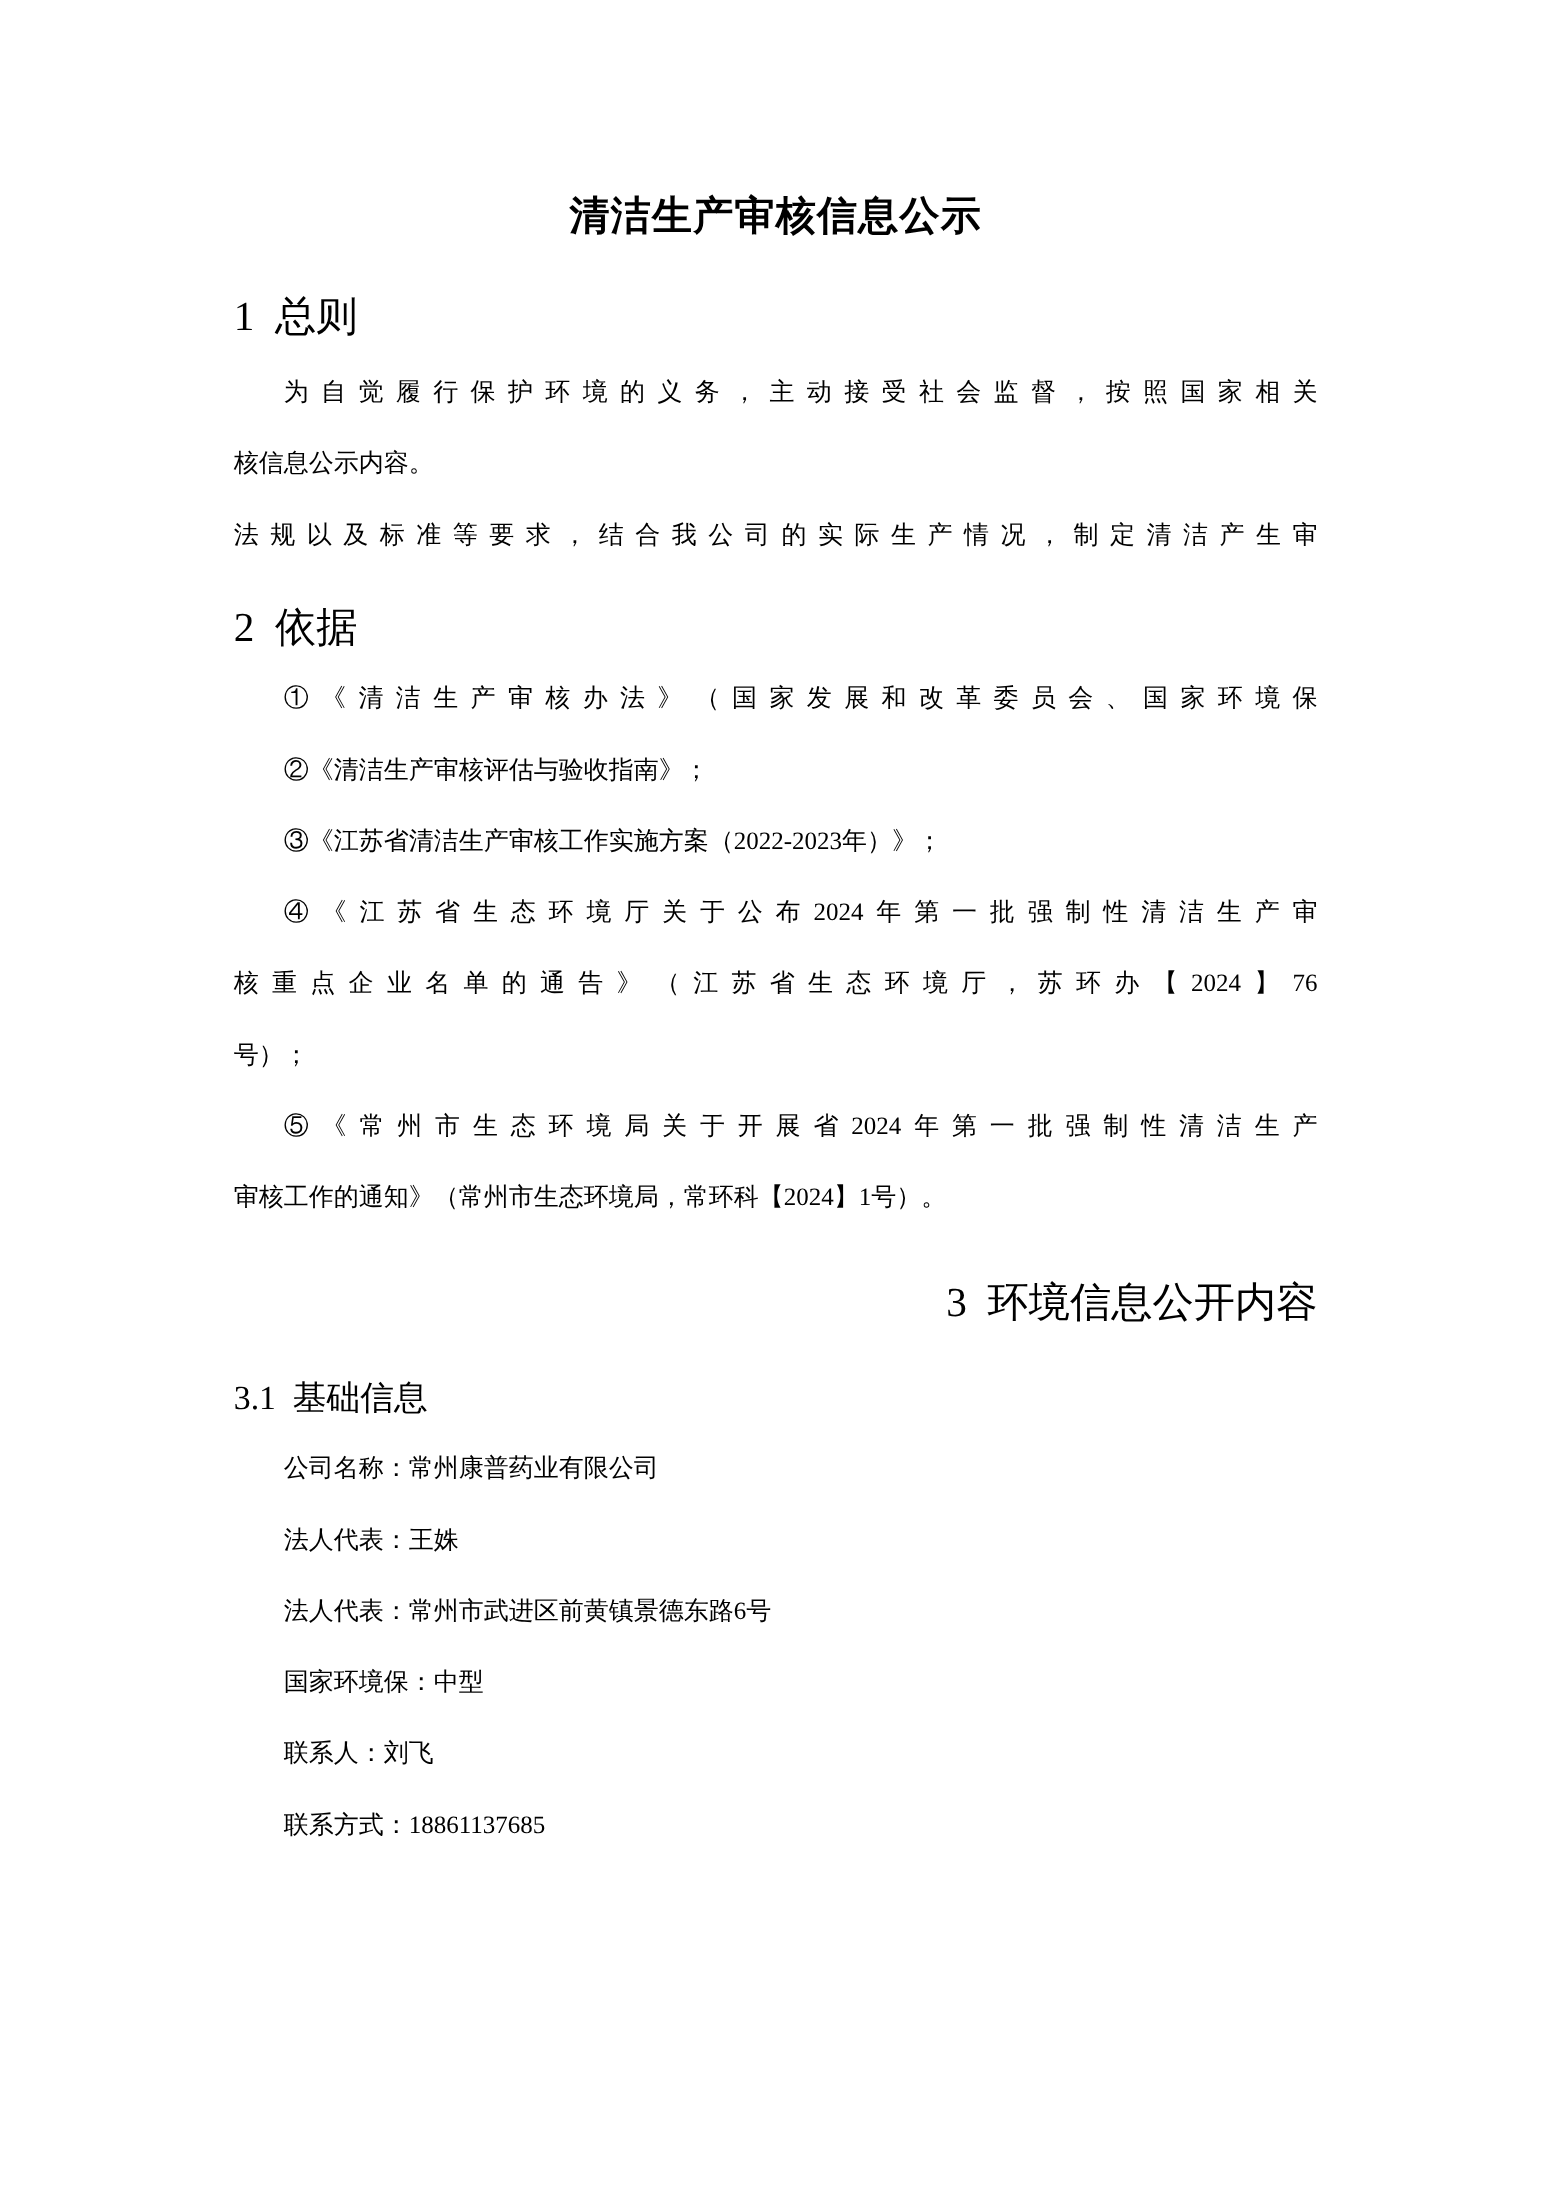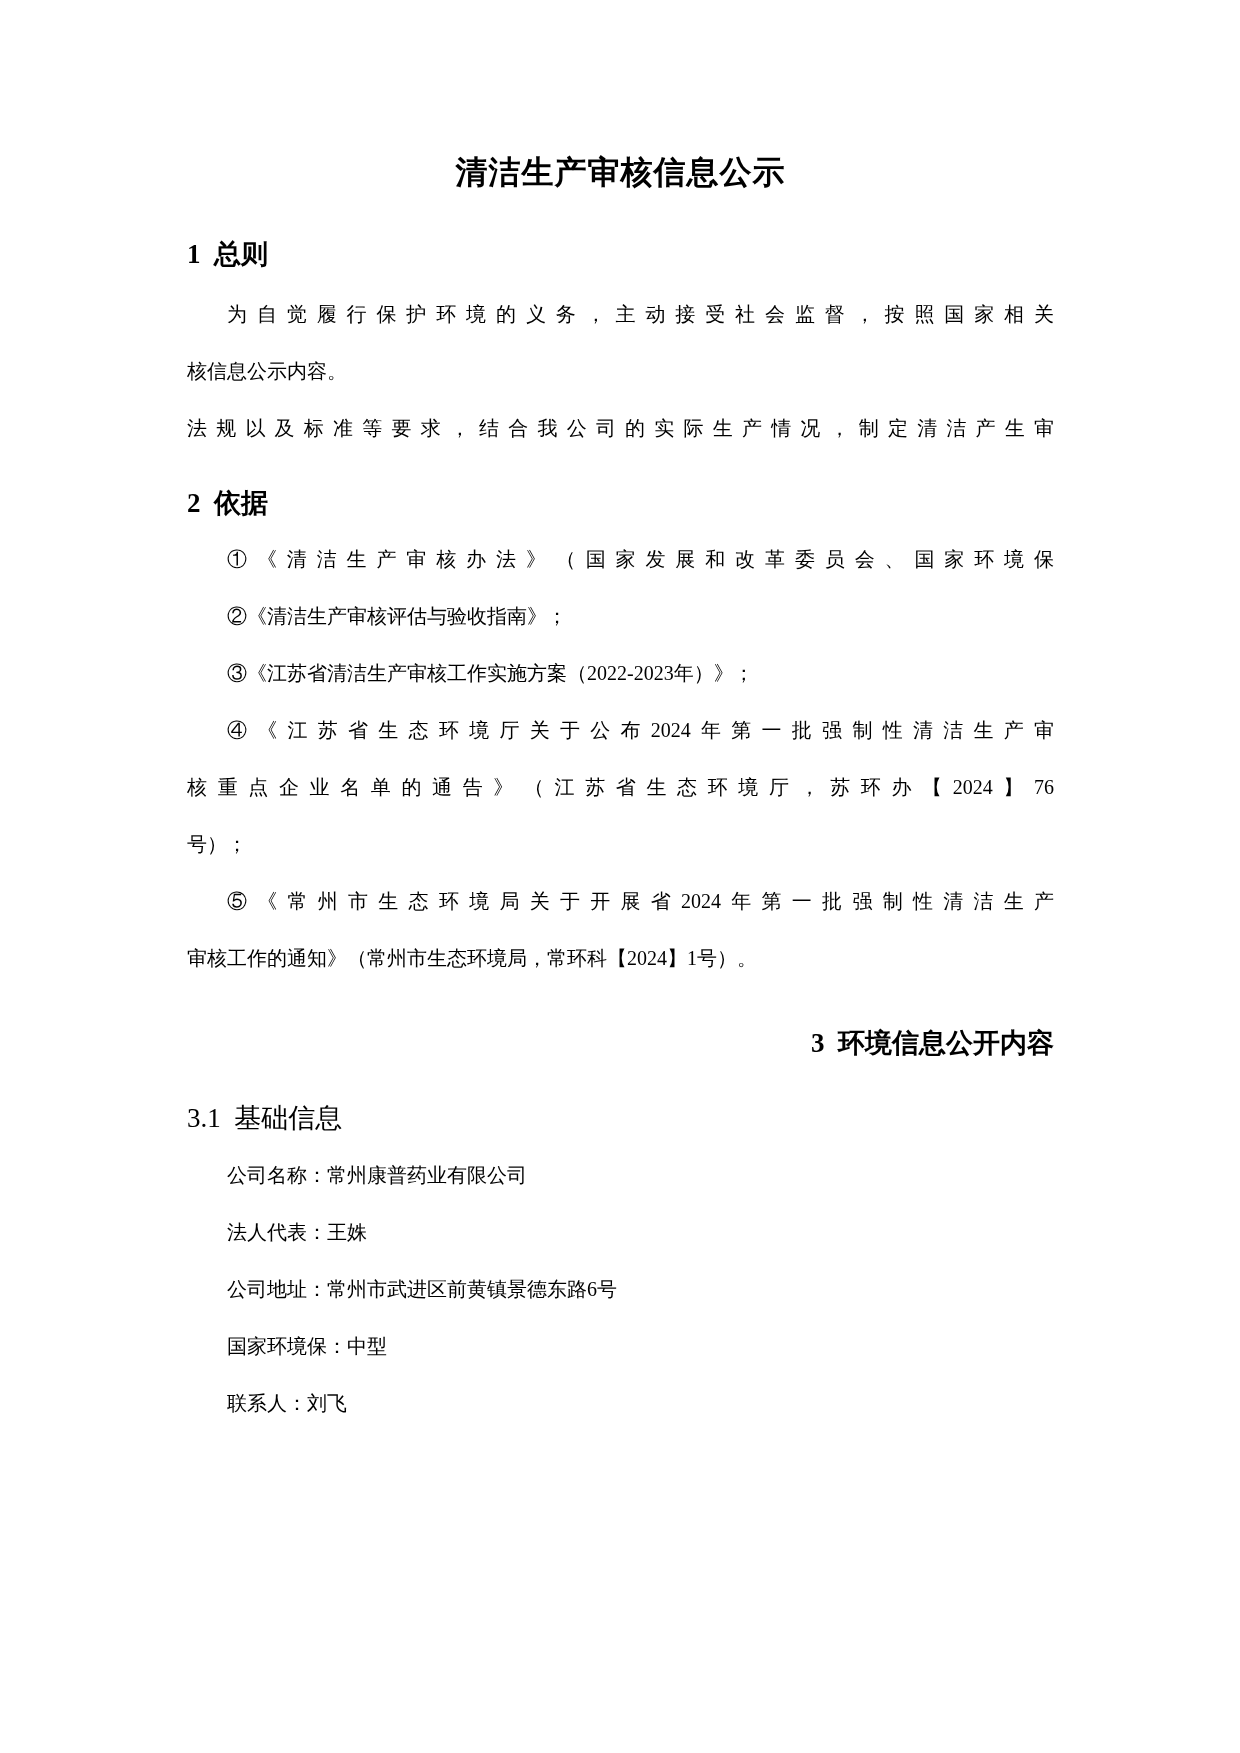--- a/index.html
+++ b/index.html
@@ -22,23 +22,23 @@
     margin: 0;
     font-size: 32px;
     line-height: 48px;
     font-weight: bold;
     text-align: center;
     white-space: pre-wrap;
     letter-spacing: 1px;
   }
   .h-sec {
     margin: 0;
-    font-size: 27px;
+    font-size: 33px;
     line-height: 36px;
-    font-weight: bold;
+    font-weight: normal;
     white-space: pre-wrap;
   }
   .h-sec.s1 { margin-top: 40px; }
   .h-sec.s2 { margin-top: 28px; }
   .h-sec.s3 { margin-top: 38px; text-align: right; }
   .h-sub {
     margin: 40px 0 0 0;
     font-size: 27px;
     line-height: 34px;
     font-weight: normal;
@@ -87,18 +87,19 @@
     <div class="line">审核工作的通知》（常州市生态环境局，常环科【2024】1号）。</div>
   </div>
 
   <h2 class="h-sec s3">3  环境信息公开内容</h2>
 
   <h3 class="h-sub">3.1  基础信息</h3>
 
   <div class="para info">
     <div class="line first">公司名称：常州康普药业有限公司</div>
     <div class="line first">法人代表：王姝</div>
-    <div class="line first">公司地址：常州市武进区前黄镇景德东路6号</div>
+    <div class="line first">法人代表：常州市武进区前黄镇景德东路6号</div>
     <div class="line first">国家环境保：中型</div>
     <div class="line first">联系人：刘飞</div>
+    <div class="line first">联系方式：18861137685</div>
   </div>
 
 </div>
 
 </body></html>

